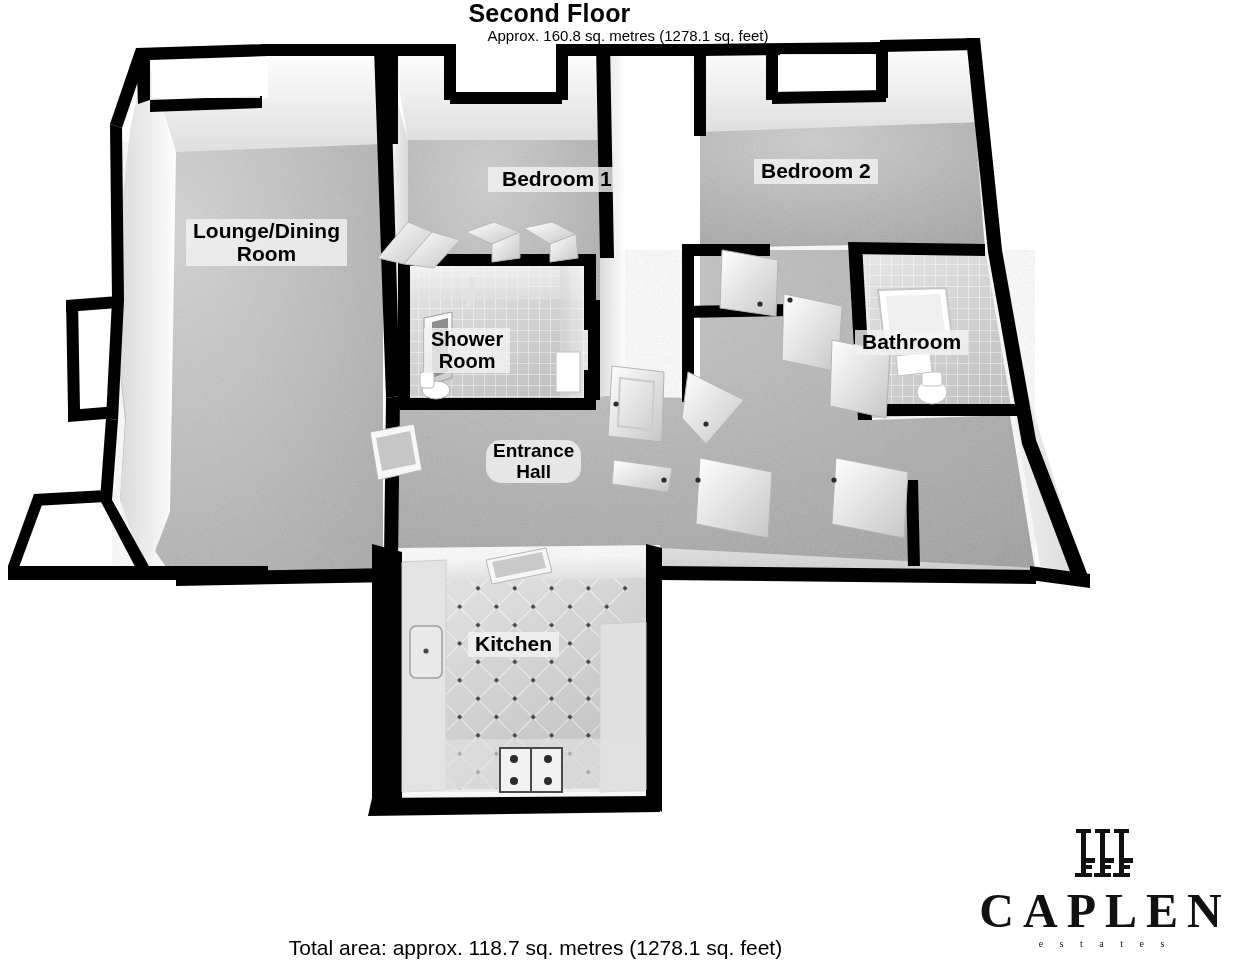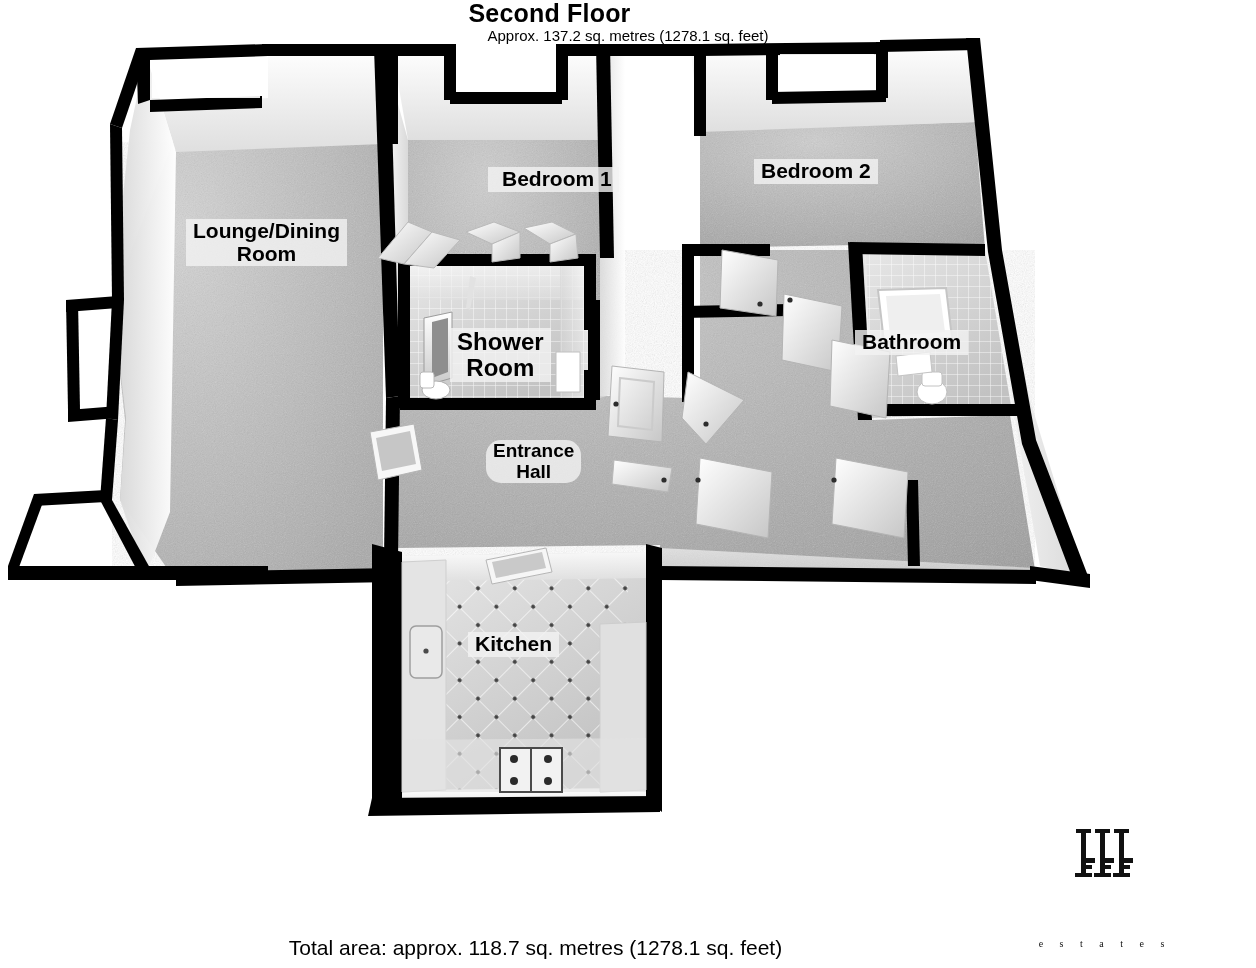--- a/index.html
+++ b/index.html
@@ -19,41 +19,41 @@
   #plan svg{position:absolute;left:0;top:0;}
 
   
   .rlabel{position:absolute;font-weight:bold;text-align:center;
           color:#000;line-height:1.08;
           padding:1px 7px;white-space:pre;
           background:rgba(243,243,243,.80);}
   .rl-lounge{left:186px;top:219px;font-size:21px;}
   .rl-bed1{left:488px;top:167px;font-size:21px;padding-left:14px;}
   .rl-bed2{left:754px;top:159px;font-size:21px;}
-  .rl-shower{left:450px;top:328px;font-size:24px;}
+  .rl-shower{left:424px;top:328px;font-size:20px;}
   .rl-bath{left:855px;top:330px;font-size:21px;}
   .rl-entrance{left:486px;top:440px;font-size:19px;border-radius:15px;}
   .rl-kitchen{left:468px;top:632px;font-size:21px;}
 
   
   .logo{position:absolute;left:960px;top:828px;width:290px;height:125px;}
   .logo .keys{position:absolute;left:0;top:0;width:290px;text-align:center;}
   .logo .brand{position:absolute;left:0;top:58px;width:290px;text-align:center;
                font-family:"Liberation Serif", serif;font-size:48px;
                font-weight:bold;letter-spacing:9px;line-height:50px;
                color:#111;}
   .logo .sub{position:absolute;left:0;top:110px;width:290px;text-align:center;
              font-family:"Liberation Serif", serif;font-size:10px;
              letter-spacing:7px;color:#111;}
 </style>
 </head>
 <body>
 
 <div class="title">Second Floor</div>
-<div class="subtitle">Approx. 137.2 sq. metres (1278.1 sq. feet)</div>
+<div class="subtitle">Approx. 160.8 sq. metres (1278.1 sq. feet)</div>
 <div class="total">Total area: approx. 118.7 sq. metres (1278.1 sq. feet)</div>
 
 <div id="plan">
 <svg width="1256" height="968" viewBox="0 0 1256 968" xmlns="http://www.w3.org/2000/svg" shape-rendering="geometricPrecision">
   <defs>
 
     <filter id="speck" x="0" y="0" width="100%" height="100%">
       <feTurbulence type="fractalNoise" baseFrequency="0.9" numOctaves="3" result="n"></feTurbulence>
       <feColorMatrix in="n" type="saturate" values="0"></feColorMatrix>
       <feComponentTransfer result="g">
@@ -359,14 +359,15 @@
         <rect x="36" y="37" width="6" height="4"></rect>
 
         <rect x="50" y="2" width="5" height="46"></rect>
         <rect x="45" y="1" width="15" height="4"></rect>
         <rect x="44" y="45" width="17" height="4"></rect>
         <rect x="55" y="30" width="9" height="5"></rect>
         <rect x="55" y="37" width="6" height="4"></rect>
       </g>
     </svg>
   </div>
+  <div class="brand">CAPLEN</div>
   <div class="sub">e s t a t e s</div>
 </div>
 
 </body></html>

